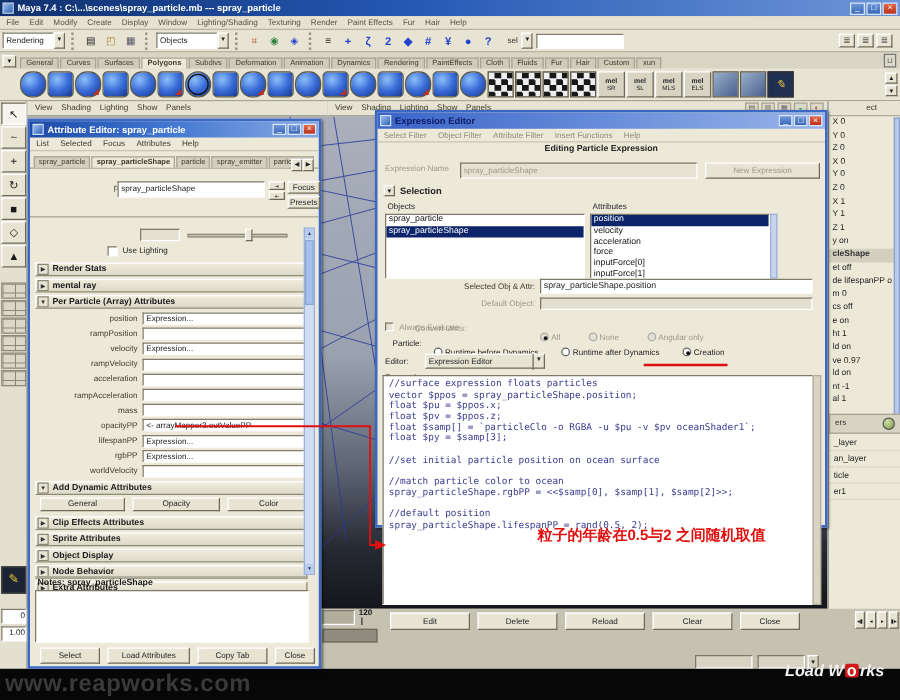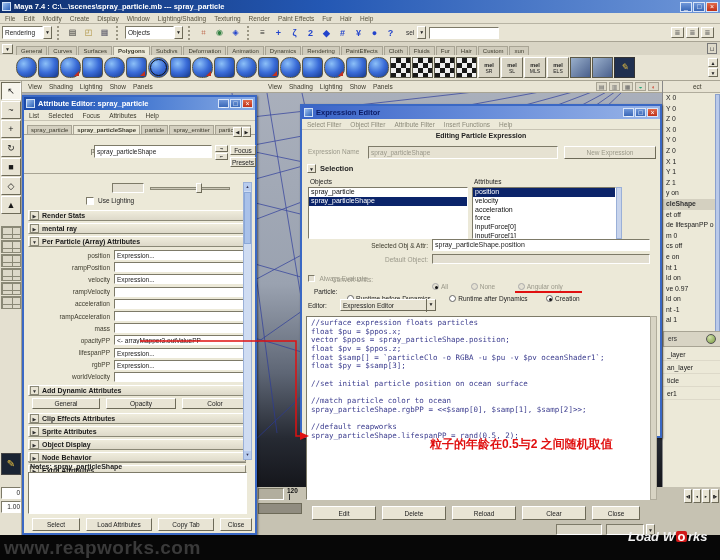--- a/index.html
+++ b/index.html
@@ -574,21 +574,21 @@
     <div class="abs" style="left:4px;top:364px;width:218px;border-top:1px solid #a8a494;"></div>
     <div class="abs" style="left:6px;top:366px;font-size:7px;font-weight:bold;color:#1a1a1a;">Notes: spray_particleShape</div>
     <div class="abs inset" style="left:4px;top:375px;width:219px;height:42px;"></div>
 
     <div class="abs btn" style="left:8px;top:421px;width:48px;height:13px;">Select</div>
     <div class="abs btn" style="left:62px;top:421px;width:66px;height:13px;">Load Attributes</div>
     <div class="abs btn" style="left:134px;top:421px;width:56px;height:13px;">Copy Tab</div>
     <div class="abs btn" style="left:196px;top:421px;width:32px;height:13px;">Close</div>
   </div>
 
-  <div class="abs fwin" style="left:300px;top:104px;width:362px;height:334px;z-index:12;">
+  <div class="abs fwin" style="left:300px;top:88px;width:362px;height:334px;z-index:12;">
     <div class="titlebar2" style="background:linear-gradient(90deg,#3a64c8,#6288d8 45%,#98b4e8);color:#0c1c66;">
       <div class="appico"></div>
       <span class="ttl2">Expression Editor</span>
       <div class="winbtns">
         <div class="wbtn">_</div>
         <div class="wbtn">□</div>
         <div class="wbtn close">×</div>
       </div>
     </div>
     <div class="fmenu dis">
@@ -652,32 +652,32 @@
     <div class="abs" style="left:6px;top:196px;font-size:6.5px;">Editor:</div>
     <div class="abs outset" style="left:38px;top:193px;width:96px;height:12px;display:flex;align-items:center;">
       <span class="field" style="flex:1;font-size:6.5px;">Expression Editor</span>
       <span class="ddb" style="border-left:1px solid #6d6a58;">▼</span>
     </div>
     <div class="abs" style="left:6px;top:209px;font-size:6.5px;">Expression:</div>
 
     <div class="codebox" style="top:210px;height:184px;">
 
     <div class="code-line">//surface expression floats particles</div>
+        <div class="code-line">vector $ppos = spray_particleShape.position;</div>
         <div class="code-line">float $pu = $ppos.x;</div>
-        <div class="code-line">vector $ppos = spray_particleShape.position;</div>
         <div class="code-line">float $pv = $ppos.z;</div>
         <div class="code-line">float $samp[] = `particleClo -o RGBA -u $pu -v $pv oceanShader1`;</div>
         <div class="code-line">float $py = $samp[3];</div>
         <div class="code-line"></div>
         <div class="code-line">//set initial particle position on ocean surface</div>
         <div class="code-line"></div>
         <div class="code-line">//match particle color to ocean</div>
         <div class="code-line">spray_particleShape.rgbPP = &lt;&lt;$samp[0], $samp[1], $samp[2]&gt;&gt;;</div>
         <div class="code-line"></div>
-        <div class="code-line">//default reapworks</div>
+        <div class="code-line">//default position</div>
         <div class="code-line">spray_particleShape.lifespanPP = rand(0.5, 2);</div>
       </div>
     <div class="codescroll" style="top:210px;height:184px;"></div>
     <div class="cnote" style="top:330px;">粒子的年龄在0.5与2 之间随机取值</div>
 
     <div class="abs btn" style="left:10px;top:400px;width:64px;height:14px;">Edit</div>
     <div class="abs btn" style="left:80px;top:400px;width:64px;height:14px;">Delete</div>
     <div class="abs btn" style="left:150px;top:400px;width:64px;height:14px;">Reload</div>
     <div class="abs btn" style="left:220px;top:400px;width:64px;height:14px;">Clear</div>
     <div class="abs btn" style="left:290px;top:400px;width:48px;height:14px;">Close</div>

